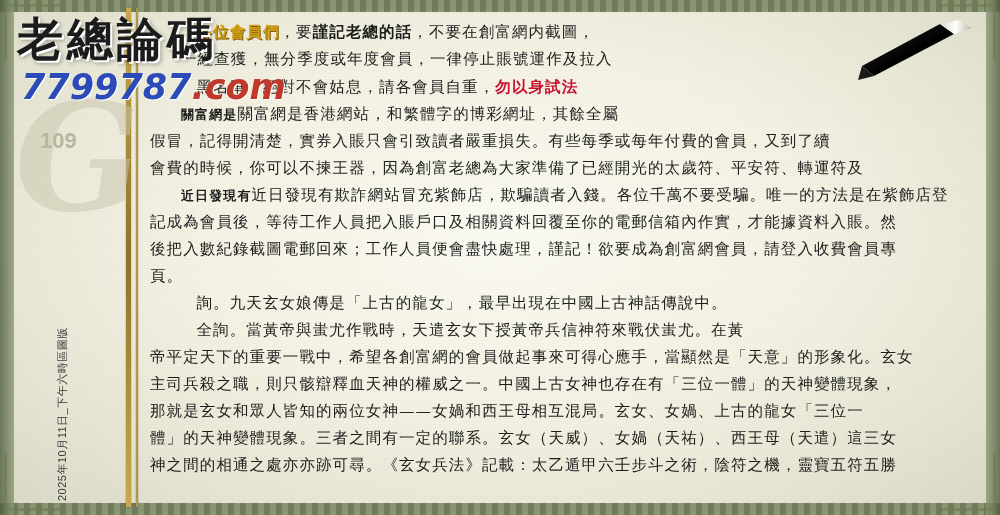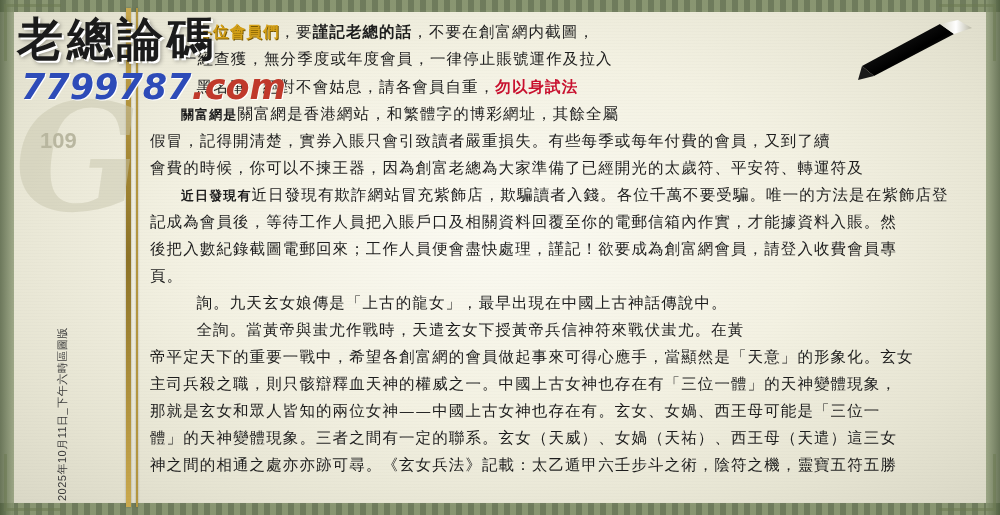--- a/index.html
+++ b/index.html
@@ -192,21 +192,21 @@
       <span class="ln">記成為會員後，等待工作人員把入賬戶口及相關資料回覆至你的電郵信箱內作實，才能據資料入賬。然</span>
       <span class="ln">後把入數紀錄截圖電郵回來；工作人員便會盡快處理，謹記！欲要成為創富網會員，請登入收費會員專</span>
       <span class="ln">頁。</span>
     </p>
 
     <p>
       <span class="ln indent3">詢。九天玄女娘傳是「上古的龍女」，最早出現在中國上古神話傳說中。</span>
       <span class="ln indent3">全詢。當黃帝與蚩尤作戰時，天遣玄女下授黃帝兵信神符來戰伏蚩尤。在黃</span>
       <span class="ln">帝平定天下的重要一戰中，希望各創富網的會員做起事來可得心應手，當顯然是「天意」的形象化。玄女</span>
       <span class="ln">主司兵殺之職，則只骸辯釋血天神的權威之一。中國上古女神也存在有「三位一體」的天神變體現象，</span>
-      <span class="ln">那就是玄女和眾人皆知的兩位女神——中國上古女神也存在有。玄女、女媧、西王母可能是「三位一</span>
+      <span class="ln">那就是玄女和眾人皆知的兩位女神——女媧和西王母相互混局。玄女、女媧、上古的龍女「三位一</span>
       <span class="ln">體」的天神變體現象。三者之間有一定的聯系。玄女（天威）、女媧（天祐）、西王母（天遣）這三女</span>
       <span class="ln">神之間的相通之處亦亦跡可尋。《玄女兵法》記載：太乙遁甲六壬步斗之術，陰符之機，靈寶五符五勝</span>
 
     </p>
 
   </div>
 
   <div class="grain"></div>
 
   <div class="datestamp">2025年10月11日_下午六時區圖版</div>

